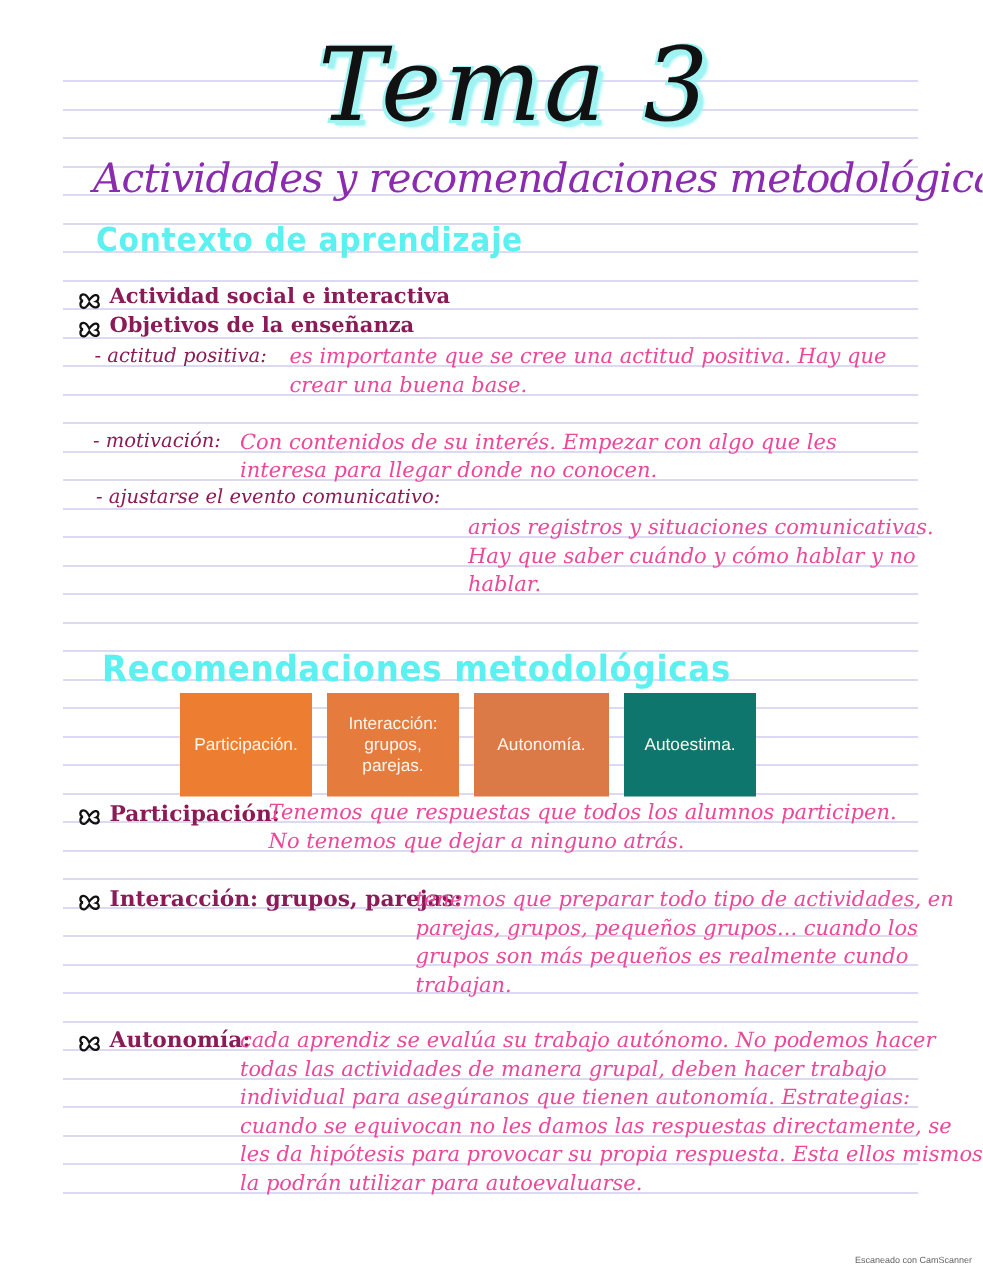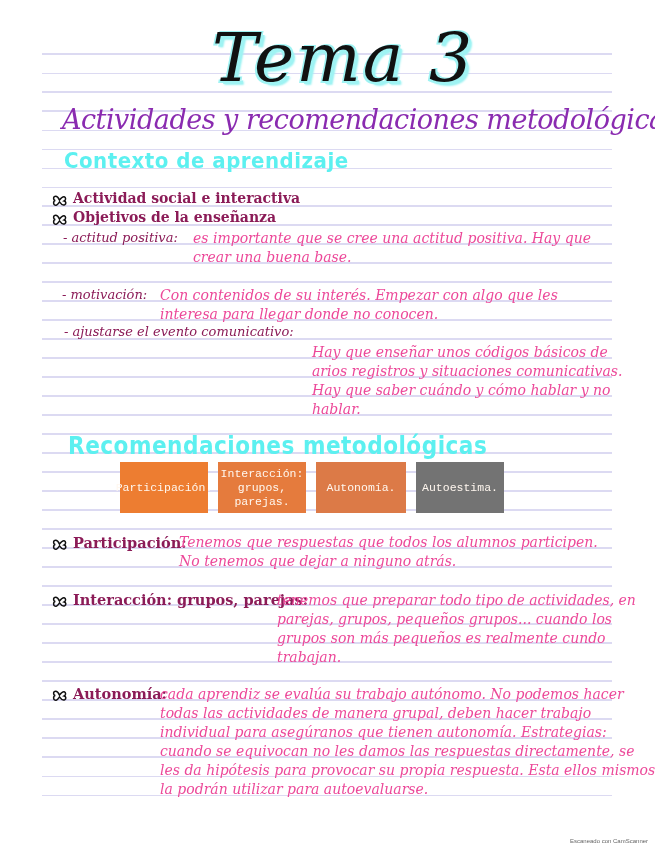--- a/index.html
+++ b/index.html
@@ -45,22 +45,22 @@
     font-size:13px; line-height:19px;
   }
   .hand {
     font-family:"DejaVu Serif", serif; font-style:italic; color:#ec4899;
     font-size:14px; line-height:19px; white-space:normal;
   }
   .hand .ln { display:block; white-space:nowrap; }
 
   .boxes { position:absolute; left:120px; top:462px; display:flex; gap:10px; }
   .box {
-    width:88px; height:51px; display:flex; align-items:center; justify-content:center;
-    text-align:center; color:#fff7ef; font-family:Liberation Mono, monospace;
+    width:88px; height:69px; display:flex; align-items:center; justify-content:center;
+    text-align:center; color:#fff7ef; font-family:Liberation Sans, sans-serif;
     font-size:11.5px; line-height:14px;
   }
   .watermark {
     left:570px; top:838px; font-family:"Liberation Sans", sans-serif;
     font-size:6px; color:#666;
   }
 </style>
 </head>
 <body>
 
@@ -92,35 +92,34 @@
   </div>
 
   <div class="abs dash-label" style="left:62px; top:285px;">- motivación:</div>
   <div class="abs hand" style="left:160px; top:286px;">
     <span class="ln">Con contenidos de su interés. Empezar con algo que les</span>
     <span class="ln">interesa para llegar donde no conocen.</span>
   </div>
 
   <div class="abs dash-label" style="left:64px; top:322px;">- ajustarse el evento comunicativo:</div>
   <div class="abs hand" style="left:312px; top:343px;">
-    <span class="ln">Hay que enseñar unos códigos básicos de</span>
     <span class="ln">arios registros y situaciones comunicativas.</span>
     <span class="ln">Hay que saber cuándo y cómo hablar y no</span>
     <span class="ln">hablar.</span>
   </div>
 
   <div class="abs section-cyan section2">Recomendaciones metodológicas</div>
 
   <div class="boxes">
     <div class="box" style="background:#ED7D31;">Participación.</div>
     <div class="box" style="background:#E57B3D; white-space:pre-line;">Interacción:
 grupos,
 parejas.</div>
     <div class="box" style="background:#DC7A47; width:90px;">Autonomía.</div>
-    <div class="box" style="background:#737373;">Autoestima.</div>
+    <div class="box" style="background:#0f766e;">Autoestima.</div>
   </div>
 
   <div class="abs bullet-row" style="left:52px; top:533px;">
     <svg class="bullet-icon" viewBox="0 0 16 14">
       <path d="M4 2 C1 2 1 6 3.5 6.5 C1 7 1 12 4.5 11.5 C6 11.3 7 9.5 8 8 C9 9.5 11 12 13.5 11 C15.5 10 15 7.5 13 7 C15 6 15 3 13 2.5 C11 2 9.5 4 8 6 C7 4 6 2 4 2 Z" fill="none" stroke="#111" stroke-width="1.6"></path>
     </svg>
     <span class="bullet-label" style="font-size:14.5px;">Participación:</span>
   </div>
   <div class="abs hand" style="left:179px; top:533px;">
     <span class="ln">Tenemos que respuestas que todos los alumnos participen.</span>

